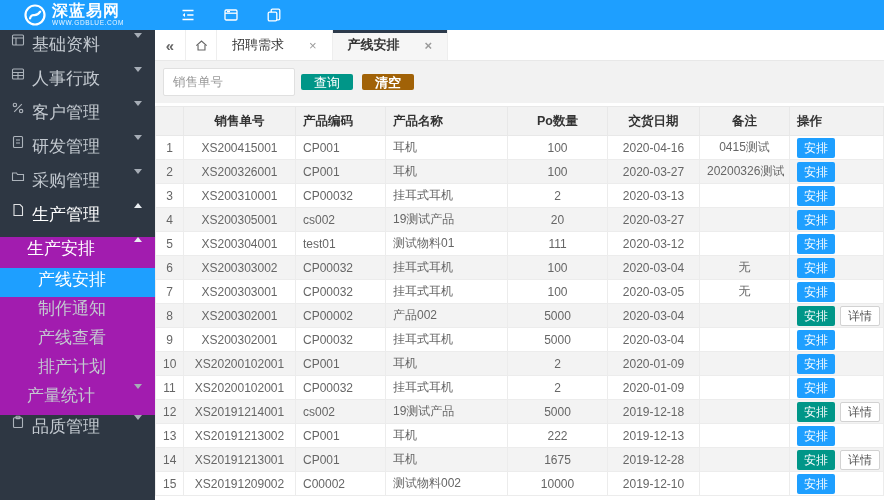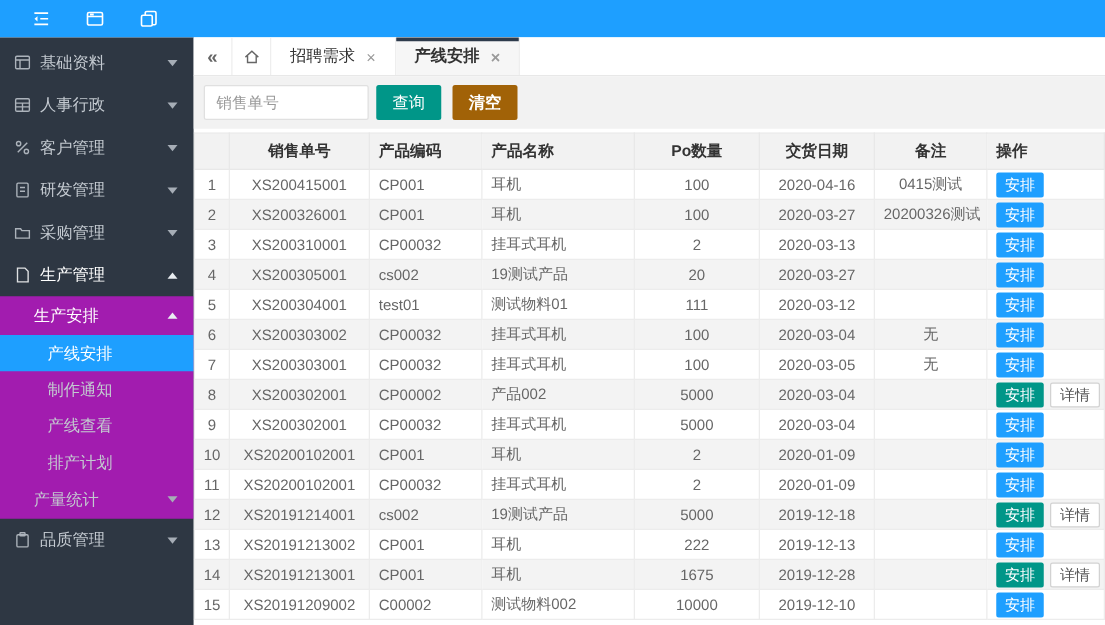--- a/index.html
+++ b/index.html
@@ -18,51 +18,51 @@
   .logo-text .cn { color:#fff; font-size:16px; font-weight:bold; letter-spacing:1px; }
   .logo-text .en { color:#eaf6ff; font-size:6.5px; letter-spacing:.6px; margin-top:1px; }
   .topbar-icons { display:flex; align-items:center; gap:27px; margin-left:25px; }
   .topbar-icon { width:16px; height:16px; display:inline-flex; cursor:pointer; }
 
   
   .body { flex:1; display:flex; min-height:0; }
 
   
   .sidebar { flex:0 0 155px; width:155px; background:#2E3743; color:#c3c9d0; padding-top:3px; overflow:hidden; }
-  .nav-item { display:flex; align-items:center; cursor:pointer; font-size:13px; }
+  .nav-item { display:flex; cursor:pointer; font-size:17px; }
   .lv1 { height:34px; padding:0 13px 0 11px; }
   .lv1.open { color:#fff; }
   .nav-icon { width:14px; height:14px; margin-right:7px; display:inline-flex; opacity:.85; flex:0 0 14px; }
   .nav-label { flex:1; white-space:nowrap; overflow:hidden; }
   .arrow { width:0; height:0; border-left:4px solid transparent; border-right:4px solid transparent; flex:0 0 auto; }
   .arrow.down { border-top:5px solid #a6adb6; }
   .arrow.up { border-bottom:5px solid #e9edf1; }
   .child-block { background:#a21caf; }
   .lv2 { height:31px; padding:0 13px 0 27px; }
   .lv2.open { color:#fff; }
   .lv3 { height:29px; padding:0 13px 0 38px; }
   .lv3.active { background:#1E9FFF; color:#fff; }
 
   
   .main { flex:1; min-width:0; display:flex; flex-direction:column; background:#fff; }
 
   
   .tabbar { flex:0 0 31px; height:31px; background:#fff; border-bottom:1px solid #e8e8e8; display:flex; align-items:stretch; }
   .tab-ctrl { width:31px; flex:0 0 31px; display:flex; align-items:center; justify-content:center; border-right:1px solid #eee; color:#666; cursor:pointer; }
   .tab-ctrl.collapse { font-size:15px; font-weight:bold; }
-  .tab { display:flex; align-items:center; gap:9px; padding:0 15px; border-right:1px solid #eee; color:#333; font-size:13px; position:relative; cursor:pointer; white-space:nowrap; }
+  .tab { display:flex; align-items:center; gap:25px; padding:0 15px; border-right:1px solid #eee; color:#333; font-size:13px; position:relative; cursor:pointer; white-space:nowrap; }
   .tab .close { color:#9a9a9a; font-size:13px; line-height:1; cursor:pointer; }
   .tab.active { background:#f6f6f6; font-weight:bold; }
   .tab.active::before { content:''; position:absolute; top:0; left:0; right:0; height:3px; background:#2D3A4B; }
 
   
   .toolbar { flex:0 0 42px; height:42px; background:#f2f2f2; display:flex; align-items:center; padding-left:8px; }
   .search-input { width:132px; height:28px; border:1px solid #e0e0e0; border-radius:2px; background:#fff; padding:0 9px; font-size:12.5px; color:#333; outline:none; }
   .search-input::placeholder { color:#9a9a9a; }
-  .btn { height:28px; padding:0 13px; border:none; border-radius:2px; color:#fff; font-size:13px; cursor:pointer; }
+  .btn { height:16px; padding:0 13px; border:none; border-radius:2px; color:#fff; font-size:13px; cursor:pointer; }
   .btn-query { background:#009688; margin-left:6px; }
   .btn-clear { background:#a16207; margin-left:9px;font-weight:bold; }
 
   
   .table-wrap { flex:1; overflow:hidden; padding-top:3px; }
   table { width:100%; border-collapse:collapse; table-layout:fixed; }
   th { background:#f2f2f2; height:29px; font-size:12.5px; color:#333; font-weight:bold; border:1px solid #e8e8e8; padding:0 7px; white-space:nowrap; overflow:hidden; }
   td { height:24px; font-size:12px; color:#666; border:1px solid #ececec; padding:0 7px; white-space:nowrap; overflow:hidden; }
   tbody tr:nth-child(even) { background:#f3f3f3; }
   .al { text-align:left; } .ac { text-align:center; }
@@ -70,20 +70,32 @@
   .row-btn.blue { background:#1E9FFF; }
   .row-btn.green { background:#009688; }
   .row-btn.plain { background:#fff; border:1px solid #d2d2d2; color:#555; height:20px; line-height:18px; margin-left:5px; }
 </style>
 </head>
 <body>
 
 <div class="app">
 
   <div class="topbar">
+    <div class="logo-area">
+      <span style="display:inline-flex;">
+        <svg width="24" height="24" viewBox="0 0 26 26">
+          <circle cx="13" cy="13" r="10.3" fill="none" stroke="#fff" stroke-width="2.4"></circle>
+          <path d="M7.6 16.6 C10 9.2 13.4 17.4 18.6 9.4" fill="none" stroke="#fff" stroke-width="2.4" stroke-linecap="round"></path>
+        </svg>
+      </span>
+      <span class="logo-text">
+        <span class="cn">深蓝易网</span>
+        <span class="en">WWW.GDBLUE.COM</span>
+      </span>
+    </div>
     <div class="topbar-icons">
       <span class="topbar-icon">
         <svg viewBox="0 0 16 16" width="16" height="16" fill="none" stroke="#fff" stroke-width="1.3">
           <path d="M2.5 3.5h11M7.2 8h6.3M2.5 12.5h11"></path>
           <path d="M5 5.9 L2.6 8 L5 10.1 Z" fill="#fff" stroke="none"></path>
         </svg>
       </span>
       <span class="topbar-icon">
         <svg viewBox="0 0 16 16" width="16" height="16" fill="none" stroke="#fff" stroke-width="1.3">
           <rect x="2" y="3" width="12" height="10" rx="1.2"></rect>

